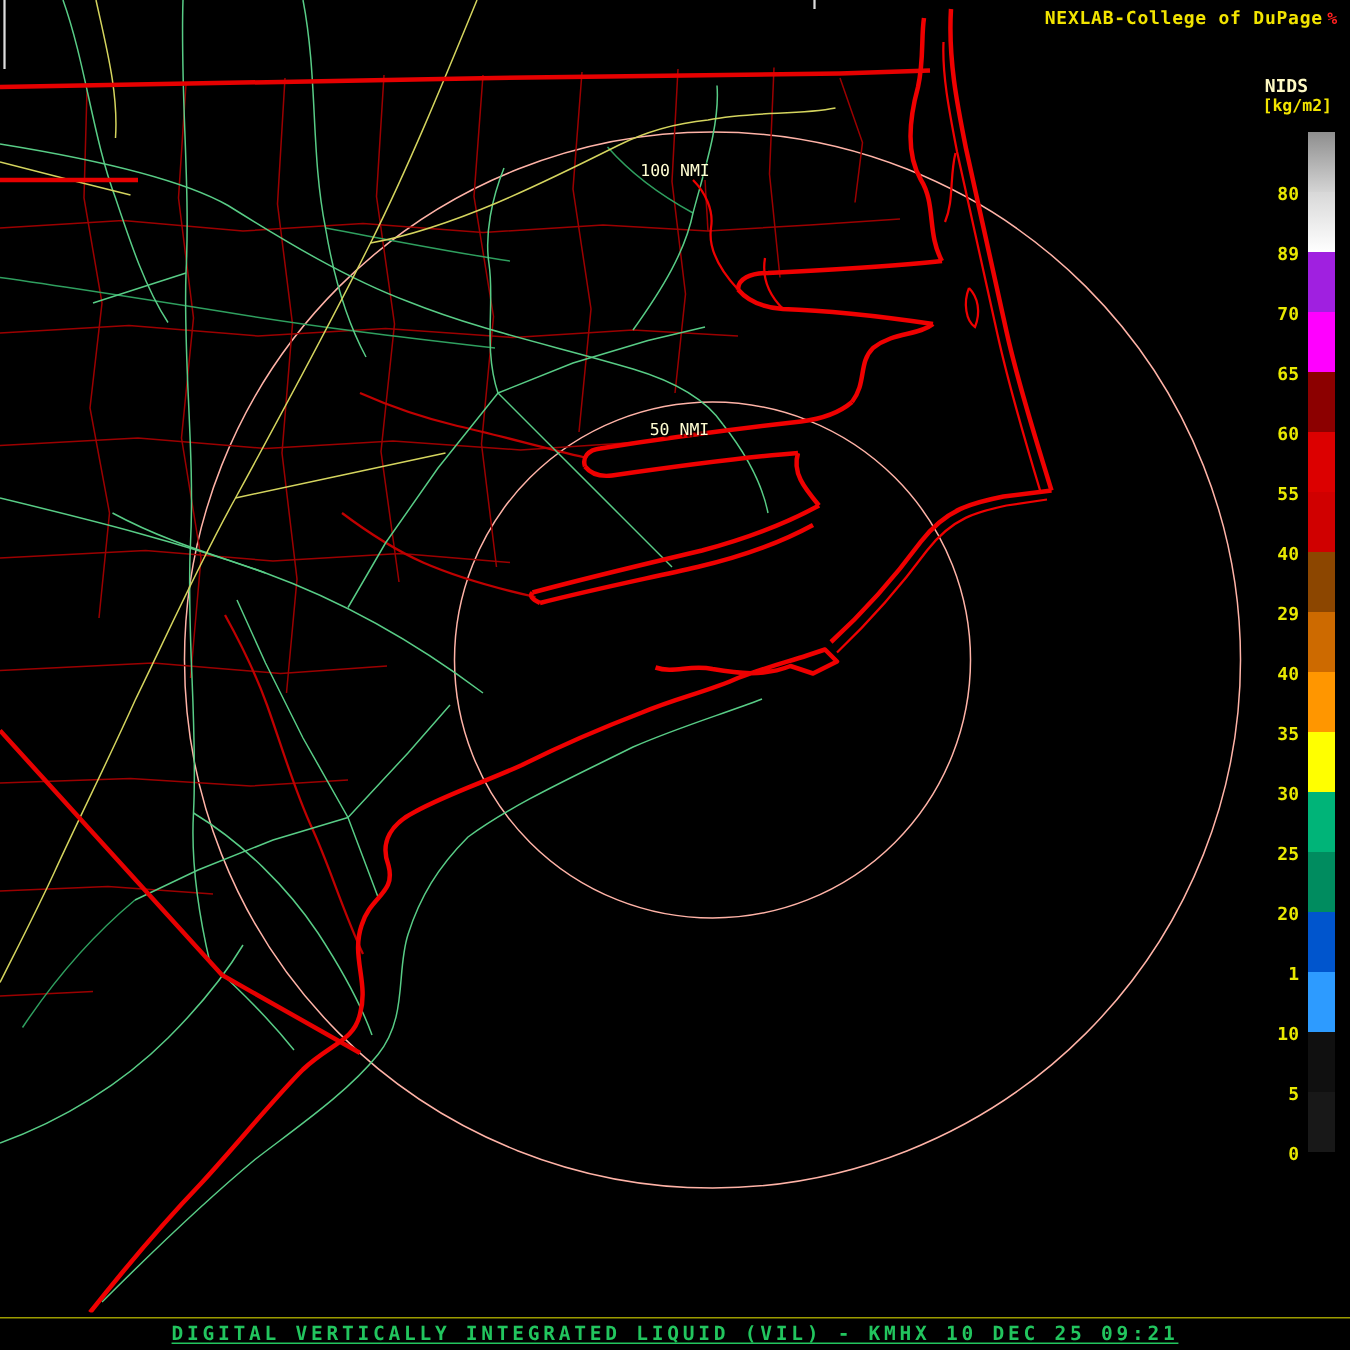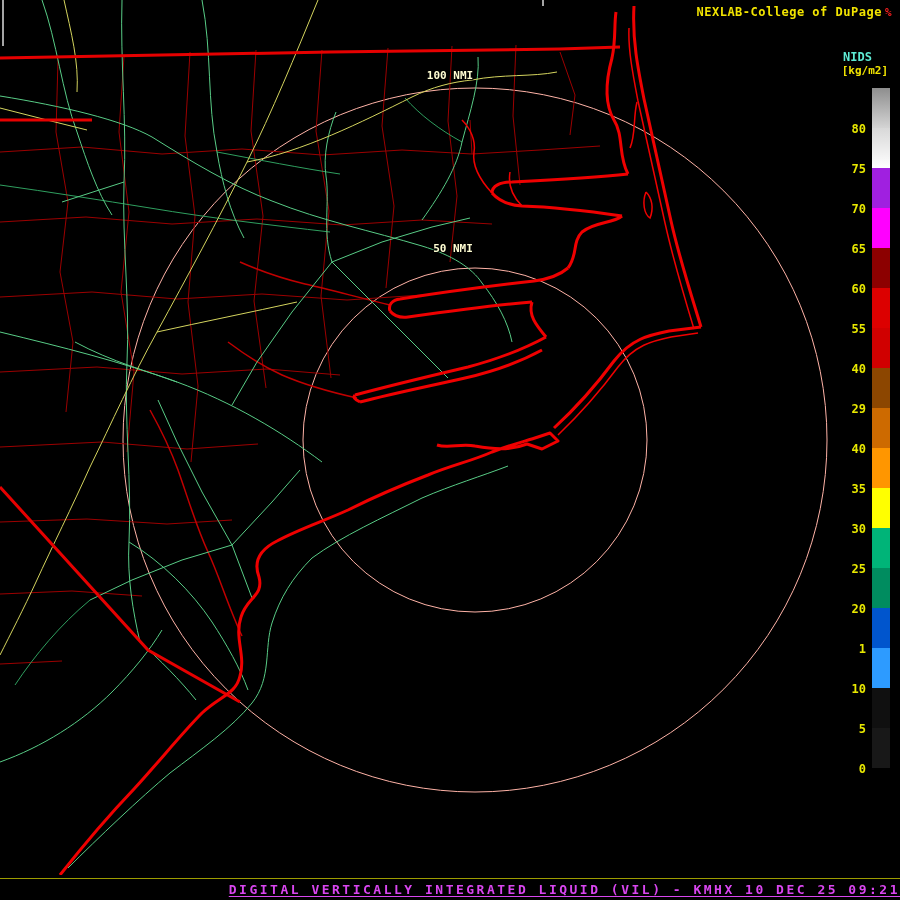--- a/index.html
+++ b/index.html
@@ -1,33 +1,33 @@
 <!DOCTYPE html>
 <html><head>
 <meta charset="utf-8">
 <style>
   html,body{margin:0;padding:0;background:#000;}
   .stage{position:relative;width:900px;height:900px;background:#000;overflow:hidden;
          font-family:"DejaVu Sans Mono","Liberation Mono",monospace;}
   svg.map{position:absolute;top:0;left:0;display:block;}
   .brand{position:absolute;top:5px;right:8px;font-size:12px;font-weight:bold;color:#f2e400;letter-spacing:0.5px;}
   .brand .logo{color:#ff2020;margin-left:3px;font-size:11px;}
-  .nids{position:absolute;top:50px;right:28px;font-size:12px;font-weight:bold;color:#5eead4;}
+  .nids{position:absolute;top:50px;right:28px;font-size:12px;font-weight:bold;color:#fef9c3;}
   .units{position:absolute;top:64px;right:12px;font-size:11px;font-weight:bold;color:#f2e400;}
-  .ring-label{position:absolute;font-size:11px;font-weight:bold;color:#fffdd2;
-              text-shadow:1px 1px 1px #000,-1px -1px 1px #000;text-align:center;}
+  .ring-label{position:absolute;font-size:11px;font-weight:normal;color:#fffdd2;
+              text-shadow:1px 1px 1px #000,-1px -1px 1px #000;text-align:center;margin-top:38px;}
   .ring-label.outer{top:69px;left:412px;width:76px;}
   .ring-label.inner{top:242px;left:422px;width:62px;}
   .colorbar{position:absolute;top:88px;right:10px;width:60px;}
   .cb-row{position:relative;height:40px;width:60px;}
   .cb-block{position:absolute;right:0;top:0;width:18px;height:40px;}
   .cb-label{position:absolute;right:24px;bottom:-8px;font-size:12px;font-weight:bold;color:#e8e800;text-align:center;}
   .footer{position:absolute;left:0;right:0;top:878px;}
   .footer-divider{height:1px;background:#9c9c00;}
-  .footer-caption{margin-top:3px;text-align:right;font-size:13px;font-weight:bold;color:#d946ef;
+  .footer-caption{margin-top:3px;text-align:center;font-size:13px;font-weight:bold;color:#22c55e;
                   letter-spacing:2.5px;text-decoration:underline;text-underline-offset:2px;}
 </style>
 </head>
 <body>
 
 <div class="stage">
 
   <svg class="map" width="900" height="875" viewBox="0 0 900 875">
 
     <g stroke="#ffb3a7" stroke-width="1" fill="none">
@@ -146,21 +146,21 @@
   <div class="ring-label outer">100 NMI</div>
   <div class="ring-label inner">50 NMI</div>
 
   <div class="colorbar">
       <div class="cb-row">
         <div class="cb-block" style="background: linear-gradient(rgb(142, 142, 142), rgb(212, 212, 212));"></div>
         <span class="cb-label">80</span>
       </div>
       <div class="cb-row">
         <div class="cb-block" style="background: linear-gradient(rgb(216, 216, 216), rgb(255, 255, 255));"></div>
-        <span class="cb-label">75</span>
+        <span class="cb-label">89</span>
       </div>
       <div class="cb-row">
         <div class="cb-block" style="background: rgb(160, 32, 224);"></div>
         <span class="cb-label">70</span>
       </div>
       <div class="cb-row">
         <div class="cb-block" style="background: rgb(255, 0, 255);"></div>
         <span class="cb-label">65</span>
       </div>
       <div class="cb-row">

